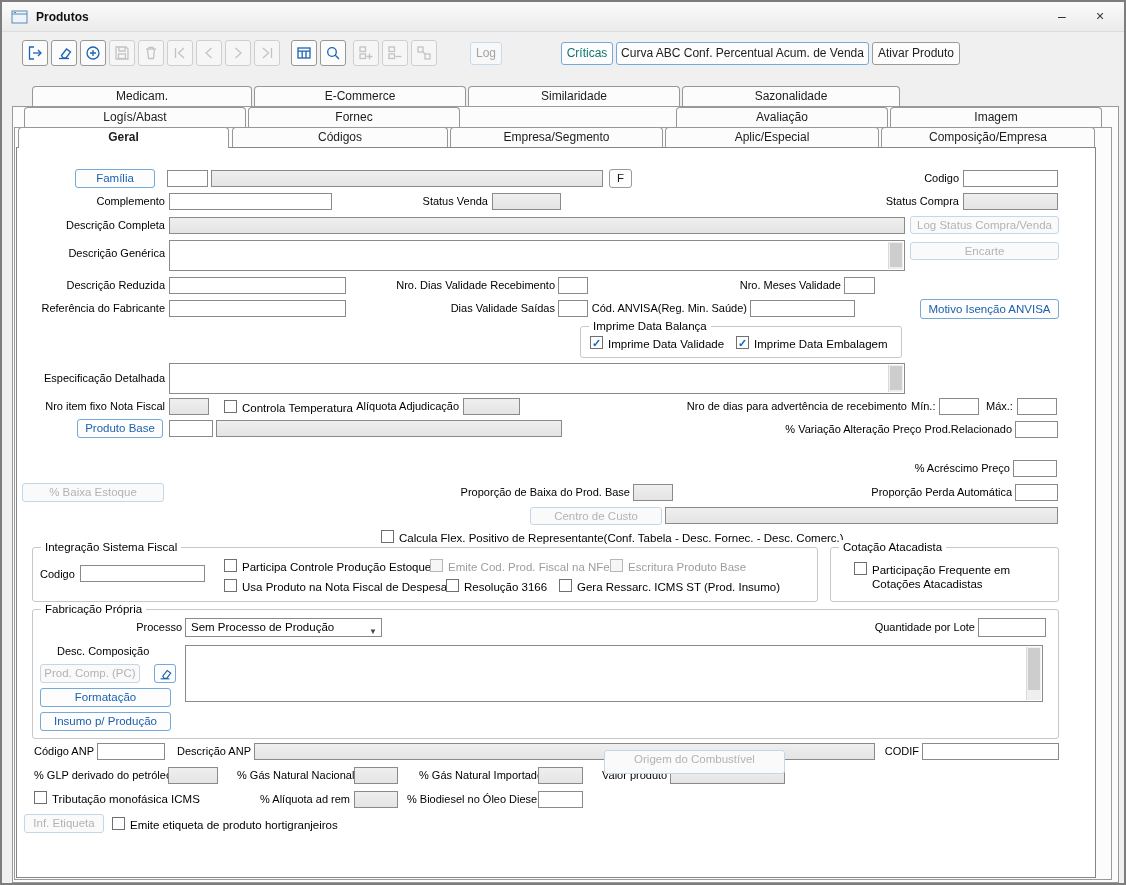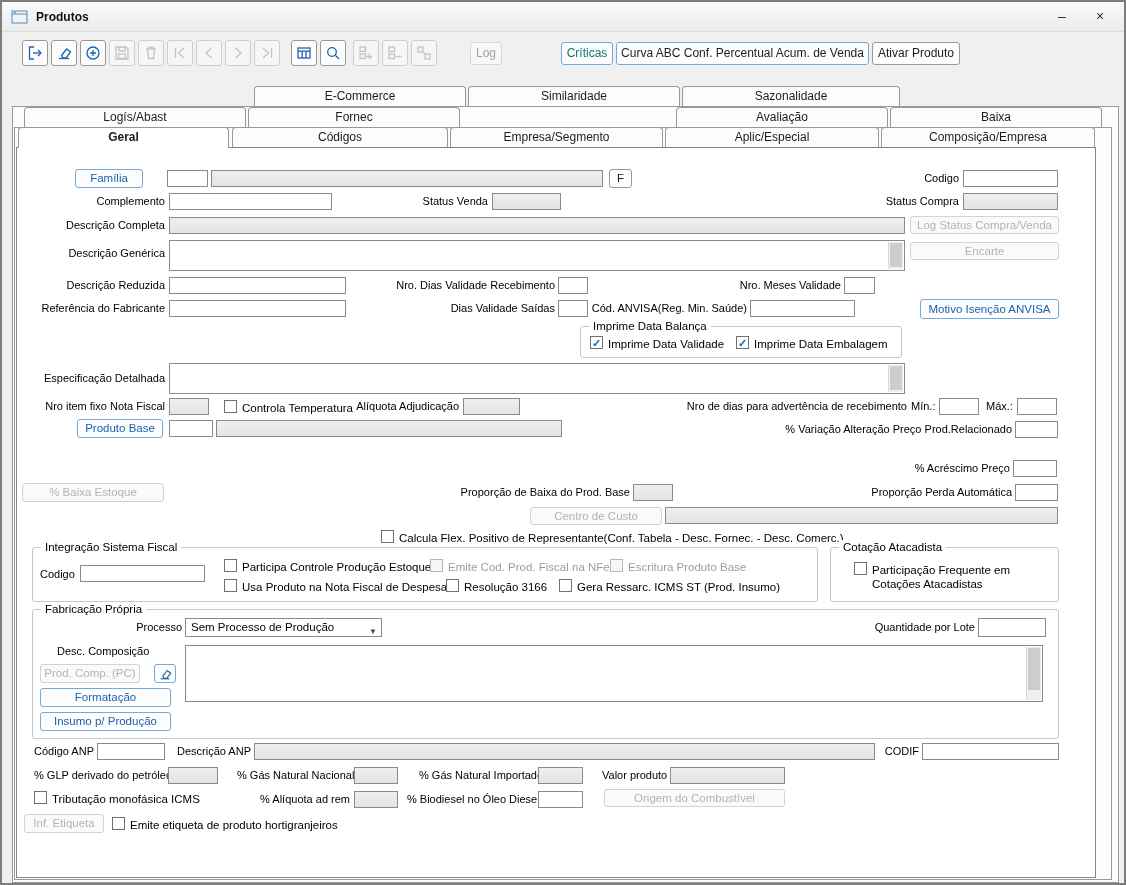--- a/index.html
+++ b/index.html
@@ -168,38 +168,39 @@
     <div class="pbtn faded" style="left:468px;width:32px">Log</div>
     <div class="pbtn bluetxt" style="left:559px;width:52px">Críticas</div>
     <div class="pbtn bluebrd" style="left:614px;width:253px">Curva ABC Conf. Percentual Acum. de Venda</div>
     <div class="pbtn" style="left:870px;width:88px">Ativar Produto</div>
   </div>
 
   <div class="sheet a"></div>
   <div class="sheet b"></div>
   <div class="content"></div>
 
+  <div class="tab" style="left:30px;top:84px;width:220px">Medicam.</div>
   <div class="tab" style="left:252px;top:84px;width:212px">E-Commerce</div>
   <div class="tab" style="left:466px;top:84px;width:212px">Similaridade</div>
   <div class="tab" style="left:680px;top:84px;width:218px">Sazonalidade</div>
 
   <div class="tab" style="left:22px;top:105px;width:222px">Logís/Abast</div>
   <div class="tab" style="left:246px;top:105px;width:212px">Fornec</div>
   <div class="tab" style="left:674px;top:105px;width:212px">Avaliação</div>
-  <div class="tab" style="left:888px;top:105px;width:212px">Baixa</div>
+  <div class="tab" style="left:888px;top:105px;width:212px">Imagem</div>
 
   <div class="tab act" style="left:16px;top:125px;width:211px">Geral</div>
   <div class="tab" style="left:230px;top:125px;width:216px">Códigos</div>
   <div class="tab" style="left:448px;top:125px;width:213px">Empresa/Segmento</div>
   <div class="tab" style="left:879px;top:125px;width:214px">Composição/Empresa</div>
   <div class="tab" style="left:663px;top:125px;width:214px">Aplic/Especial</div>
 
   <div class="form">
 
-    <div class="bb" style="left:73px;top:167px;width:68px;height:19px;line-height:17px">Família</div>
+    <div class="bb" style="left:73px;top:167px;width:80px;height:19px;line-height:17px">Família</div>
     <input class="fld" style="left: 165px; top: 168px; width: 41px;">
     <input class="fld dis" style="left: 209px; top: 168px; width: 392px;">
     <div class="gbtn" style="left:607px;top:167px;width:23px;height:19px">F</div>
     <div class="lbl r" style="left:880px;top:168px;width:77px">Codigo</div>
     <input class="fld" style="left: 961px; top: 168px; width: 95px;">
 
     <div class="lbl r" style="left:20px;top:191px;width:143px">Complemento</div>
     <input class="fld" style="left: 167px; top: 191px; width: 163px;">
     <div class="lbl r" style="left:400px;top:191px;width:86px">Status Venda</div>
     <input class="fld dis" style="left: 490px; top: 191px; width: 69px;">
@@ -374,21 +375,21 @@
     <input class="fld dis" style="left: 668px; top: 765px; width: 115px;">
 
     <div class="cbx" style="left:32px;top:789px">
       <span class="box"></span>
       <span class="lab">Tributação monofásica ICMS</span>
     </div>
     <div class="lbl r" style="left:258px;top:789px;width:90px">% Alíquota ad rem</div>
     <input class="fld dis" style="left: 352px; top: 789px; width: 44px;">
     <div class="lbl r" style="left:405px;top:789px;width:128px">% Biodiesel no Óleo Diesel</div>
     <input class="fld" style="left: 536px; top: 789px; width: 45px;">
-    <div class="bb dis" style="left:602px;top:787px;width:181px;height:18px;line-height:17px">Origem do Combustível</div>
+    <div class="bb dis" style="left:602px;top:748px;width:181px;height:24px;line-height:17px">Origem do Combustível</div>
 
     <div class="bb dis" style="left:22px;top:812px;width:80px;height:19px;line-height:17px">Inf. Etiqueta</div>
     <div class="cbx" style="left:110px;top:815px">
       <span class="box"></span>
       <span class="lab">Emite etiqueta de produto hortigranjeiros</span>
     </div>
 
   </div>
 </div>
 

